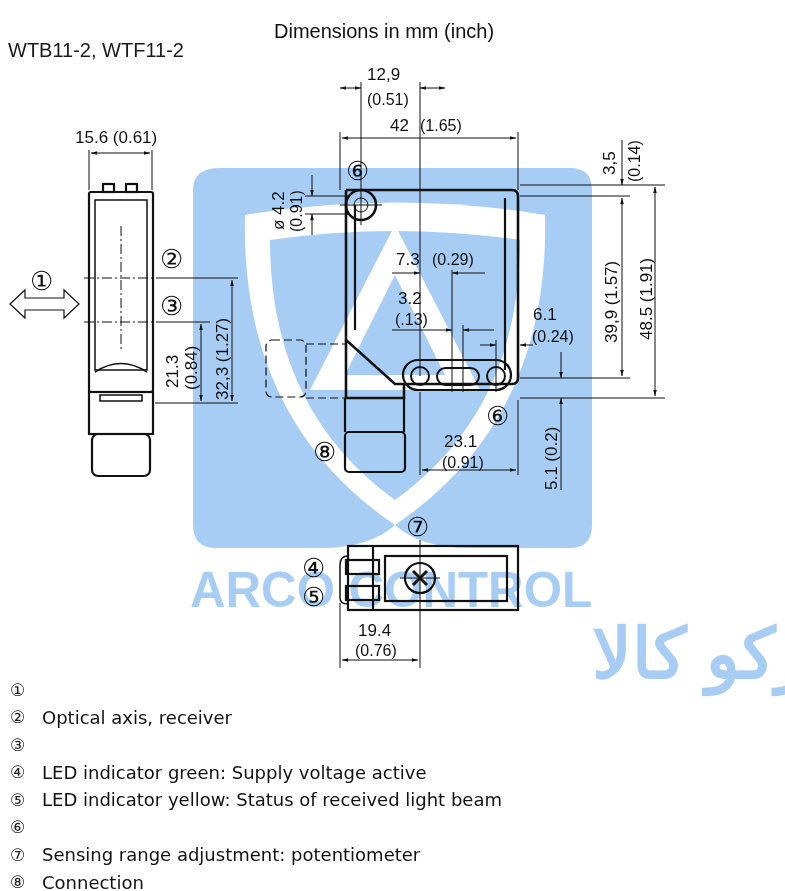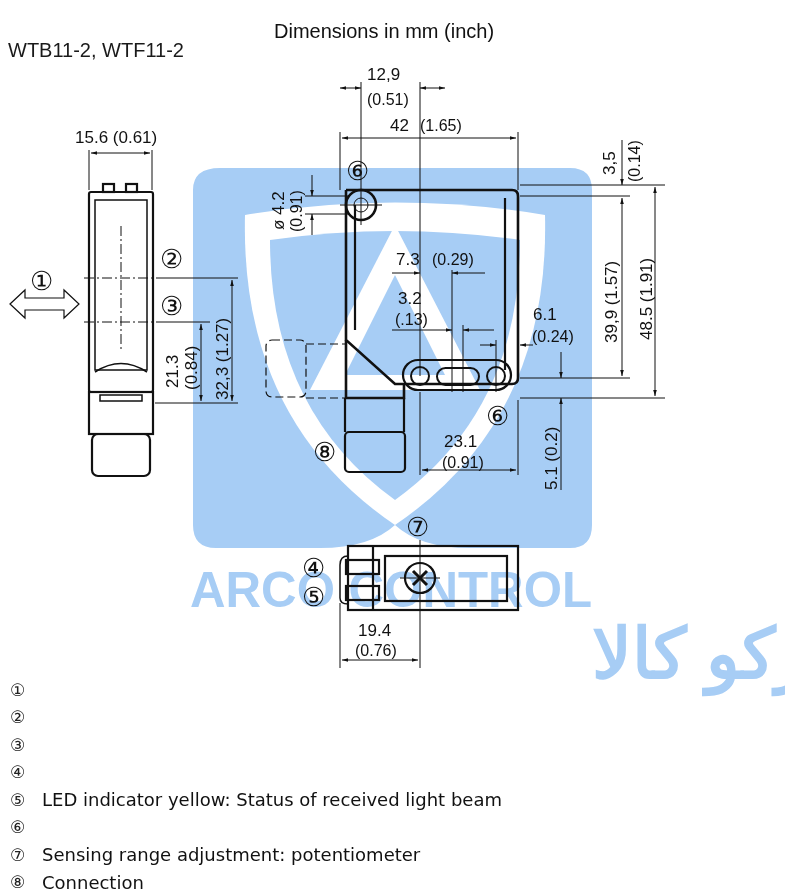--- a/index.html
+++ b/index.html
@@ -177,26 +177,28 @@
     <text x="313" y="461">⑧</text>
   </g>
 </svg>
 
 <div class="legend">
   <div class="legend-item">
       <span class="legend-num">①</span>
     </div>
   <div class="legend-item">
       <span class="legend-num">②</span>
+      <span>Optical axis, receiver</span>
     </div>
   <div class="legend-item">
       <span class="legend-num">③</span>
     </div>
   <div class="legend-item">
       <span class="legend-num">④</span>
+      <span>LED indicator green: Supply voltage active</span>
     </div>
   <div class="legend-item">
       <span class="legend-num">⑤</span>
       <span>LED indicator yellow: Status of received light beam</span>
     </div>
   <div class="legend-item">
       <span class="legend-num">⑥</span>
     </div>
   <div class="legend-item">
       <span class="legend-num">⑦</span>

